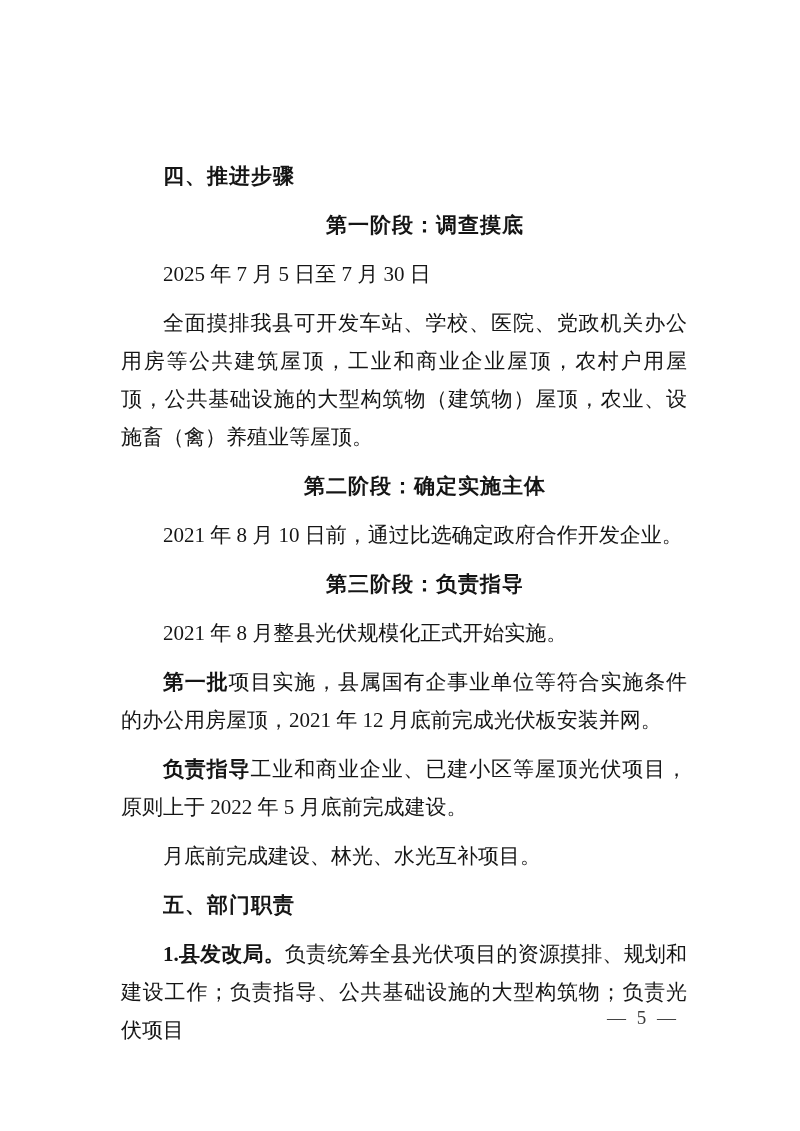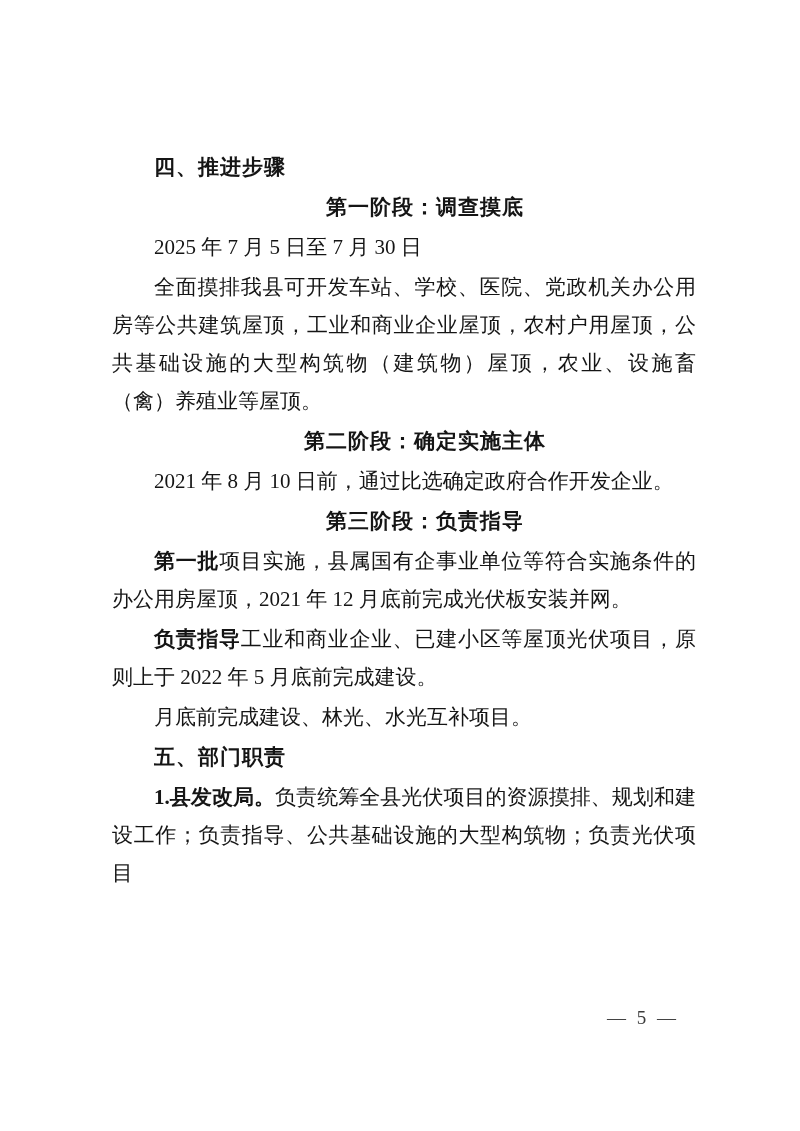--- a/index.html
+++ b/index.html
@@ -22,21 +22,21 @@
     top: 146px;
     width: 588px;
     font-size: 21px;
     line-height: 38px;
     text-align: justify;
     text-justify: inter-character;
   }
   .content p,
   .content h2,
   .content h3 {
-    margin: 2px;
+    margin: 11px;
     padding: 0;
     font-size: 21px;
     line-height: 38px;
     text-indent: 2em;
     font-weight: normal;
   }
   h2.sec-heading {
     font-family: "Liberation Sans", "DejaVu Sans", sans-serif;
     font-weight: 700;
     text-align: left;
@@ -74,20 +74,21 @@
     <p>2025 年 7 月 5 日至 7 月 30 日</p>
 
     <p>全面摸排我县可开发车站、学校、医院、党政机关办公用房等公共建筑屋顶，工业和商业企业屋顶，农村户用屋顶，公共基础设施的大型构筑物（建筑物）屋顶，农业、设施畜（禽）养殖业等屋顶。</p>
 
     <h3 class="stage-heading">第二阶段：确定实施主体</h3>
 
     <p>2021 年 8 月 10 日前，通过比选确定政府合作开发企业。</p>
 
     <h3 class="stage-heading">第三阶段：负责指导</h3>
 
+    <p>2021 年 8 月整县光伏规模化正式开始实施。</p>
 
     <p><span class="lead">第一批</span><span>项目实施，县属国有企事业单位等符合实施条件的办公用房屋顶，2021 年 12 月底前完成光伏板安装并网。</span></p>
 
 
     <p><span class="lead">负责指导</span><span>工业和商业企业、已建小区等屋顶光伏项目，原则上于 2022 年 5 月底前完成建设。</span></p>
 
     <p>月底前完成建设、林光、水光互补项目。</p>
 
     <h2 class="sec-heading">五、部门职责</h2>
 

